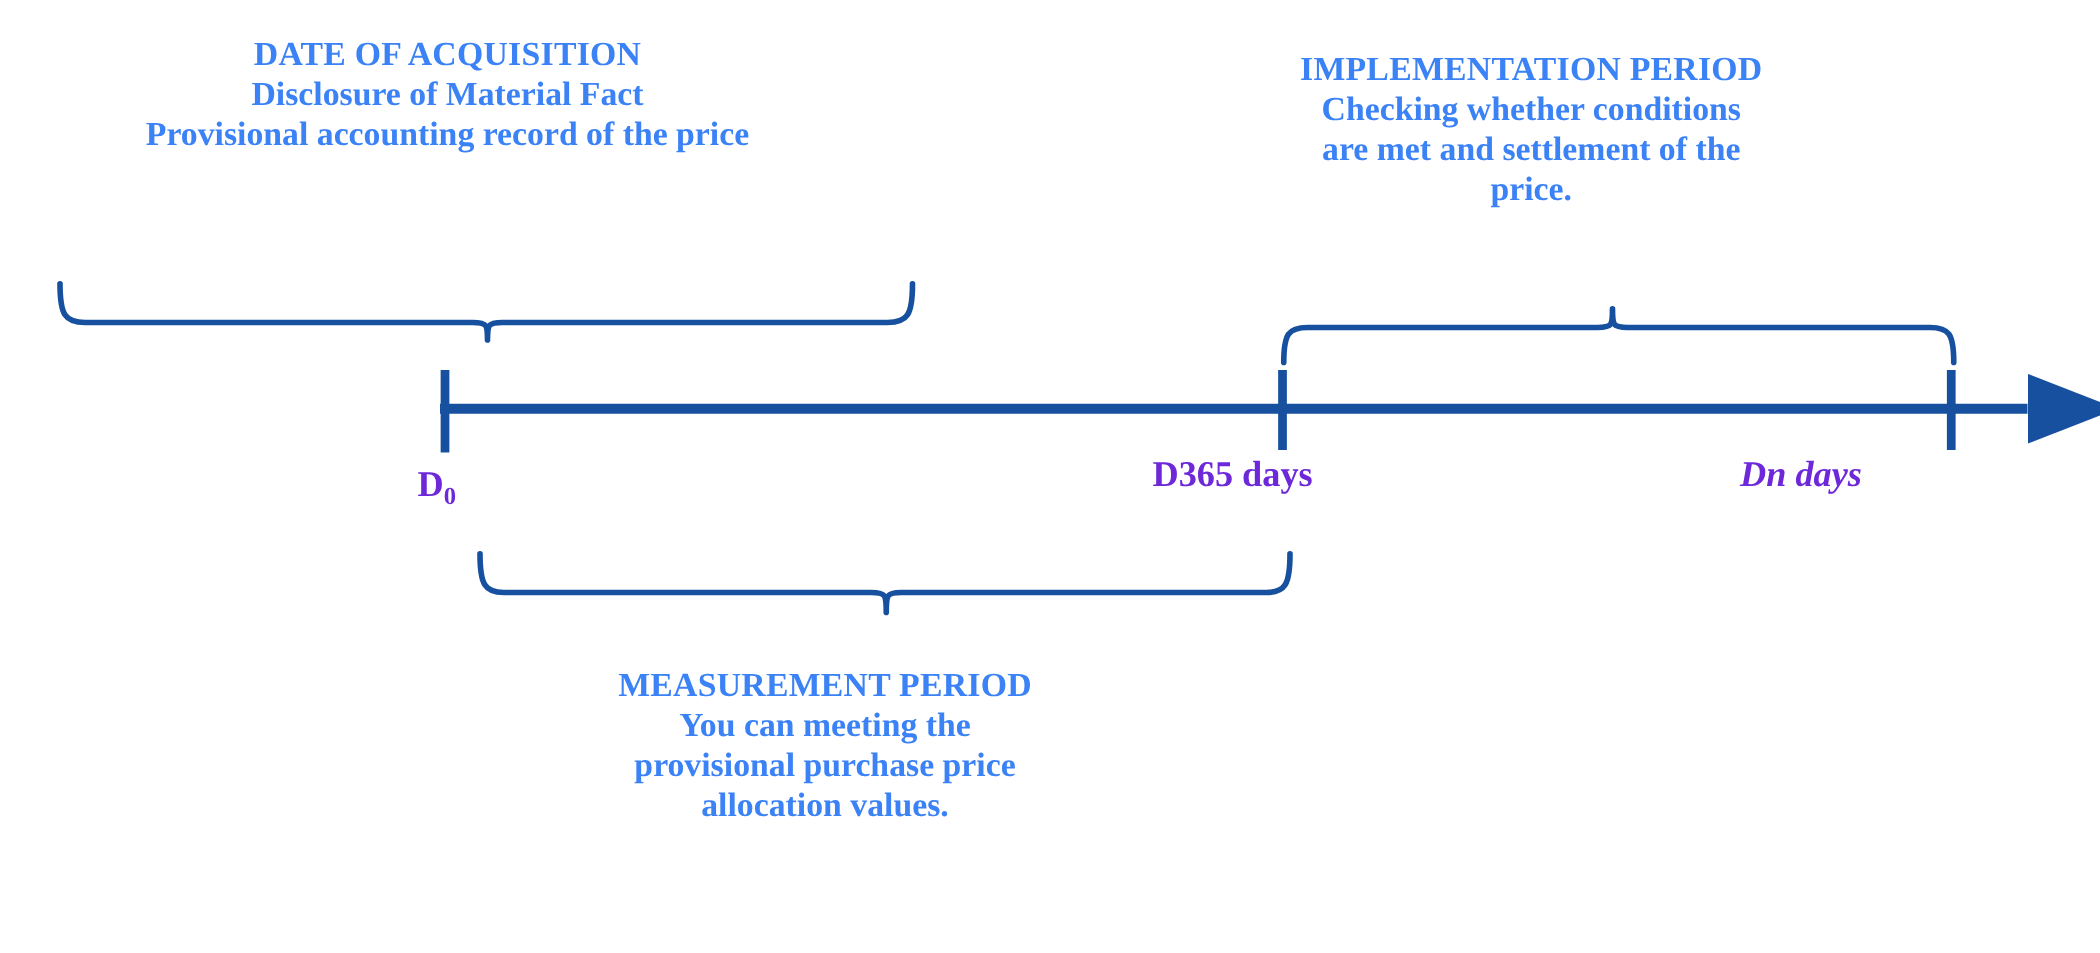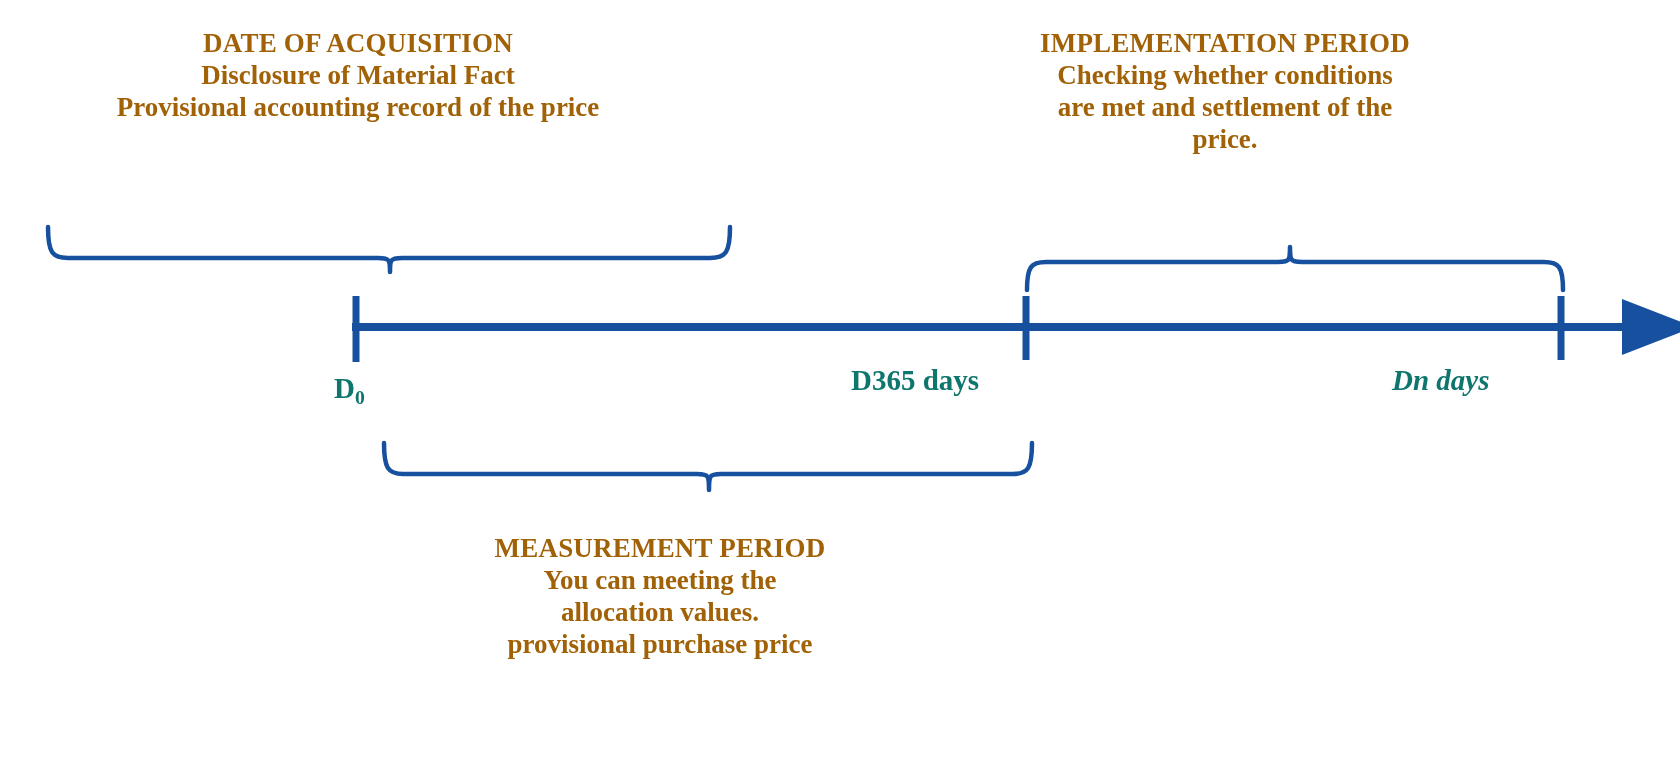--- a/index.html
+++ b/index.html
@@ -15,21 +15,21 @@
     width: 1680px;
     height: 762px;
     background: #ffffff;
     overflow: hidden;
   }
 
   
   .text-block {
     position: absolute;
     text-align: center;
-    color: #a16207;
+    color: #3b82f6;
     font-weight: bold;
     font-family: "Liberation Serif", "DejaVu Serif", serif;
     line-height: 1.18;
   }
   .text-block .heading {
     display: block;
     font-size: 27px;
     letter-spacing: 0.2px;
   }
   .text-block .body-line {
@@ -37,47 +37,47 @@
     font-size: 27px;
   }
 
   #acquisition-block {
     left: 28px;
     top: 28px;
     width: 660px;
   }
   #implementation-block {
     left: 985px;
-    top: 28px;
+    top: 40px;
     width: 480px;
   }
   #measurement-block {
     left: 430px;
     top: 513px;
     width: 460px;
     margin-top: 20px;
   }
 
   
   .axis-label {
     position: absolute;
-    color: #0f766e;
+    color: #6d28d9;
     font-weight: bold;
     font-size: 29px;
     font-family: "Liberation Serif", "DejaVu Serif", serif;
     white-space: nowrap;
   }
   .axis-label sub {
     font-size: 0.68em;
     vertical-align: baseline;
     position: relative;
     bottom: -0.28em;
   }
   #label-d0   { left: 334px; top: 372px; }
-  #label-d365 { left: 851px; top: 364px; }
+  #label-d365 { left: 922px; top: 364px; }
   #label-dn   { left: 1392px; top: 364px; font-style: italic; }
 
   
   #diagram-svg {
     position: absolute;
     left: 0;
     top: 0;
     width: 1680px;
     height: 762px;
   }
@@ -96,22 +96,22 @@
   <div class="text-block" id="implementation-block">
     <span class="heading">IMPLEMENTATION PERIOD</span>
     <span class="body-line">Checking whether conditions</span>
     <span class="body-line">are met and settlement of the</span>
     <span class="body-line">price.</span>
   </div>
 
   <div class="text-block" id="measurement-block">
     <span class="heading">MEASUREMENT PERIOD</span>
     <span class="body-line">You can meeting the</span>
+    <span class="body-line">provisional purchase price</span>
     <span class="body-line">allocation values.</span>
-    <span class="body-line">provisional purchase price</span>
   </div>
 
   <div class="axis-label" id="label-d0"><span>D</span><sub>0</sub></div>
 
   <div class="axis-label" id="label-d365">D365 days</div>
 
   <div class="axis-label" id="label-dn">Dn days</div>
 
   <svg id="diagram-svg" viewBox="0 0 1680 762">
 

